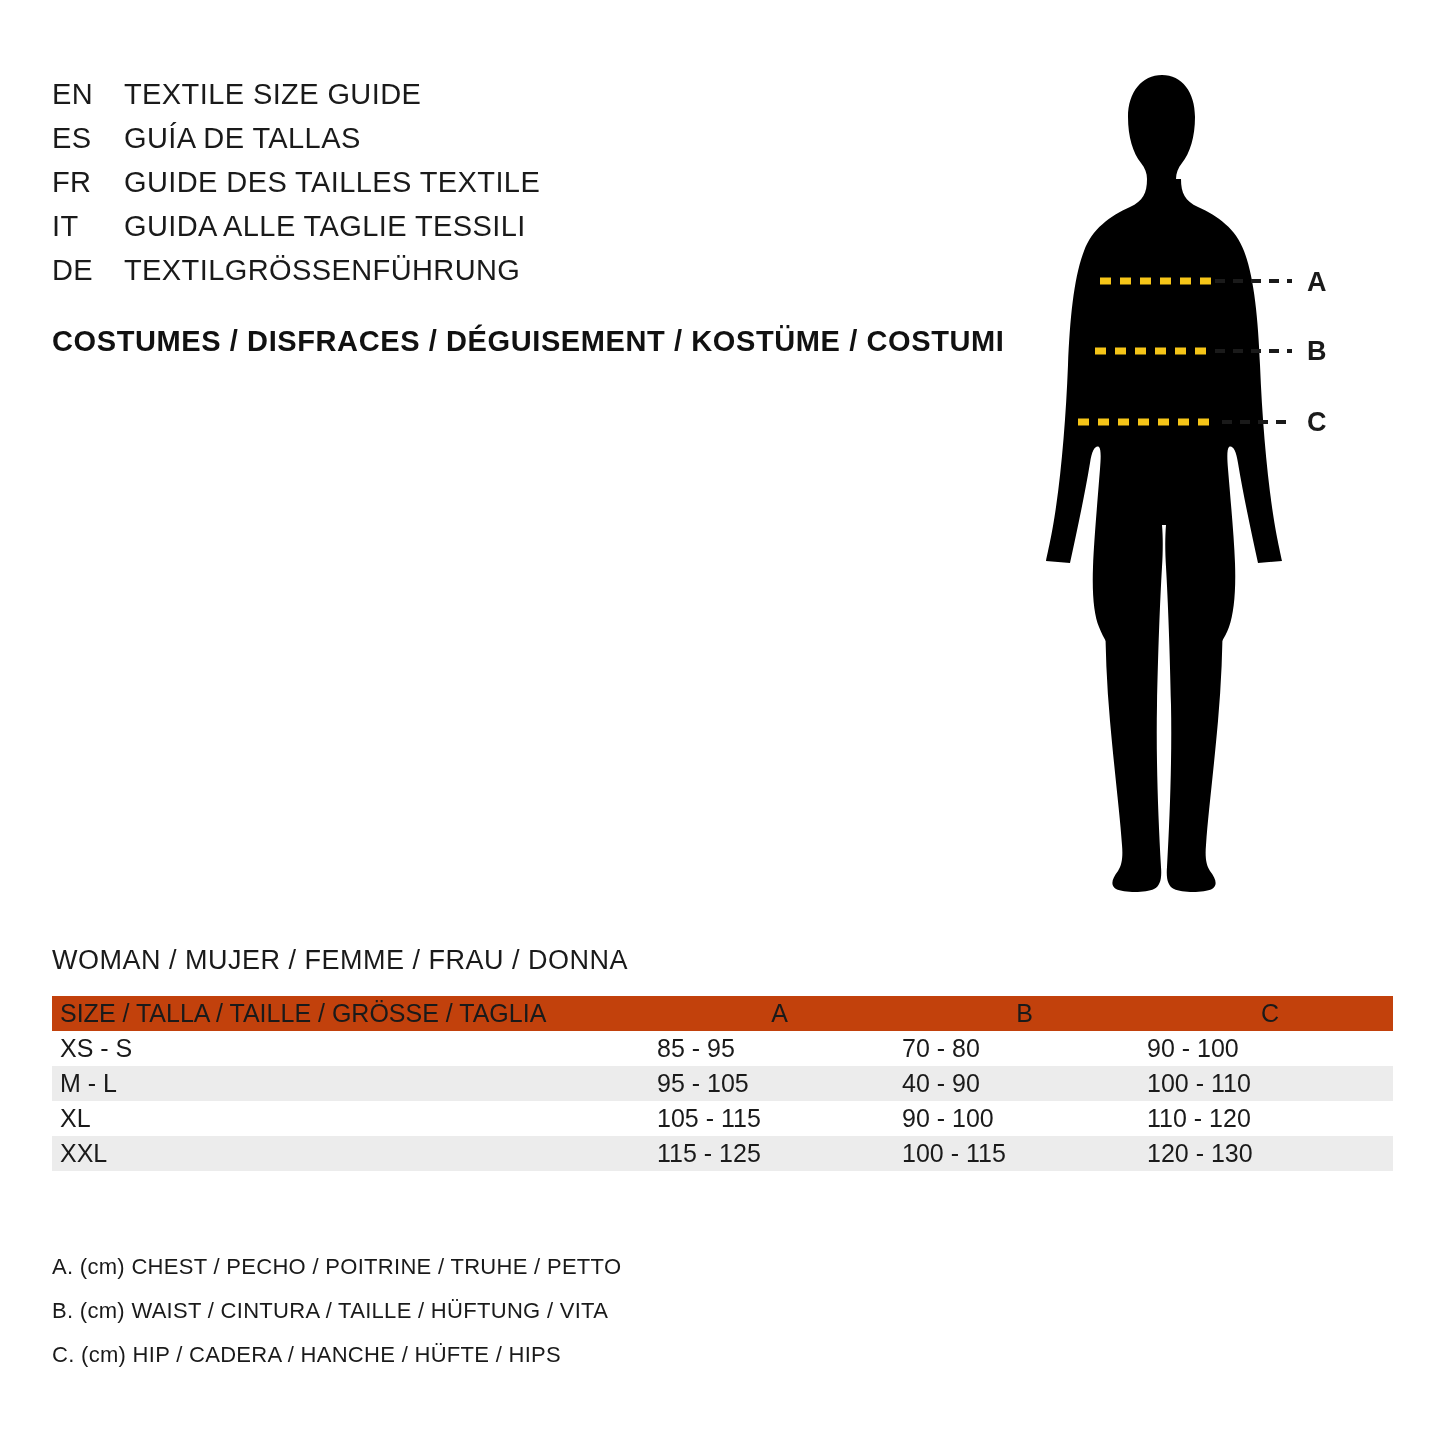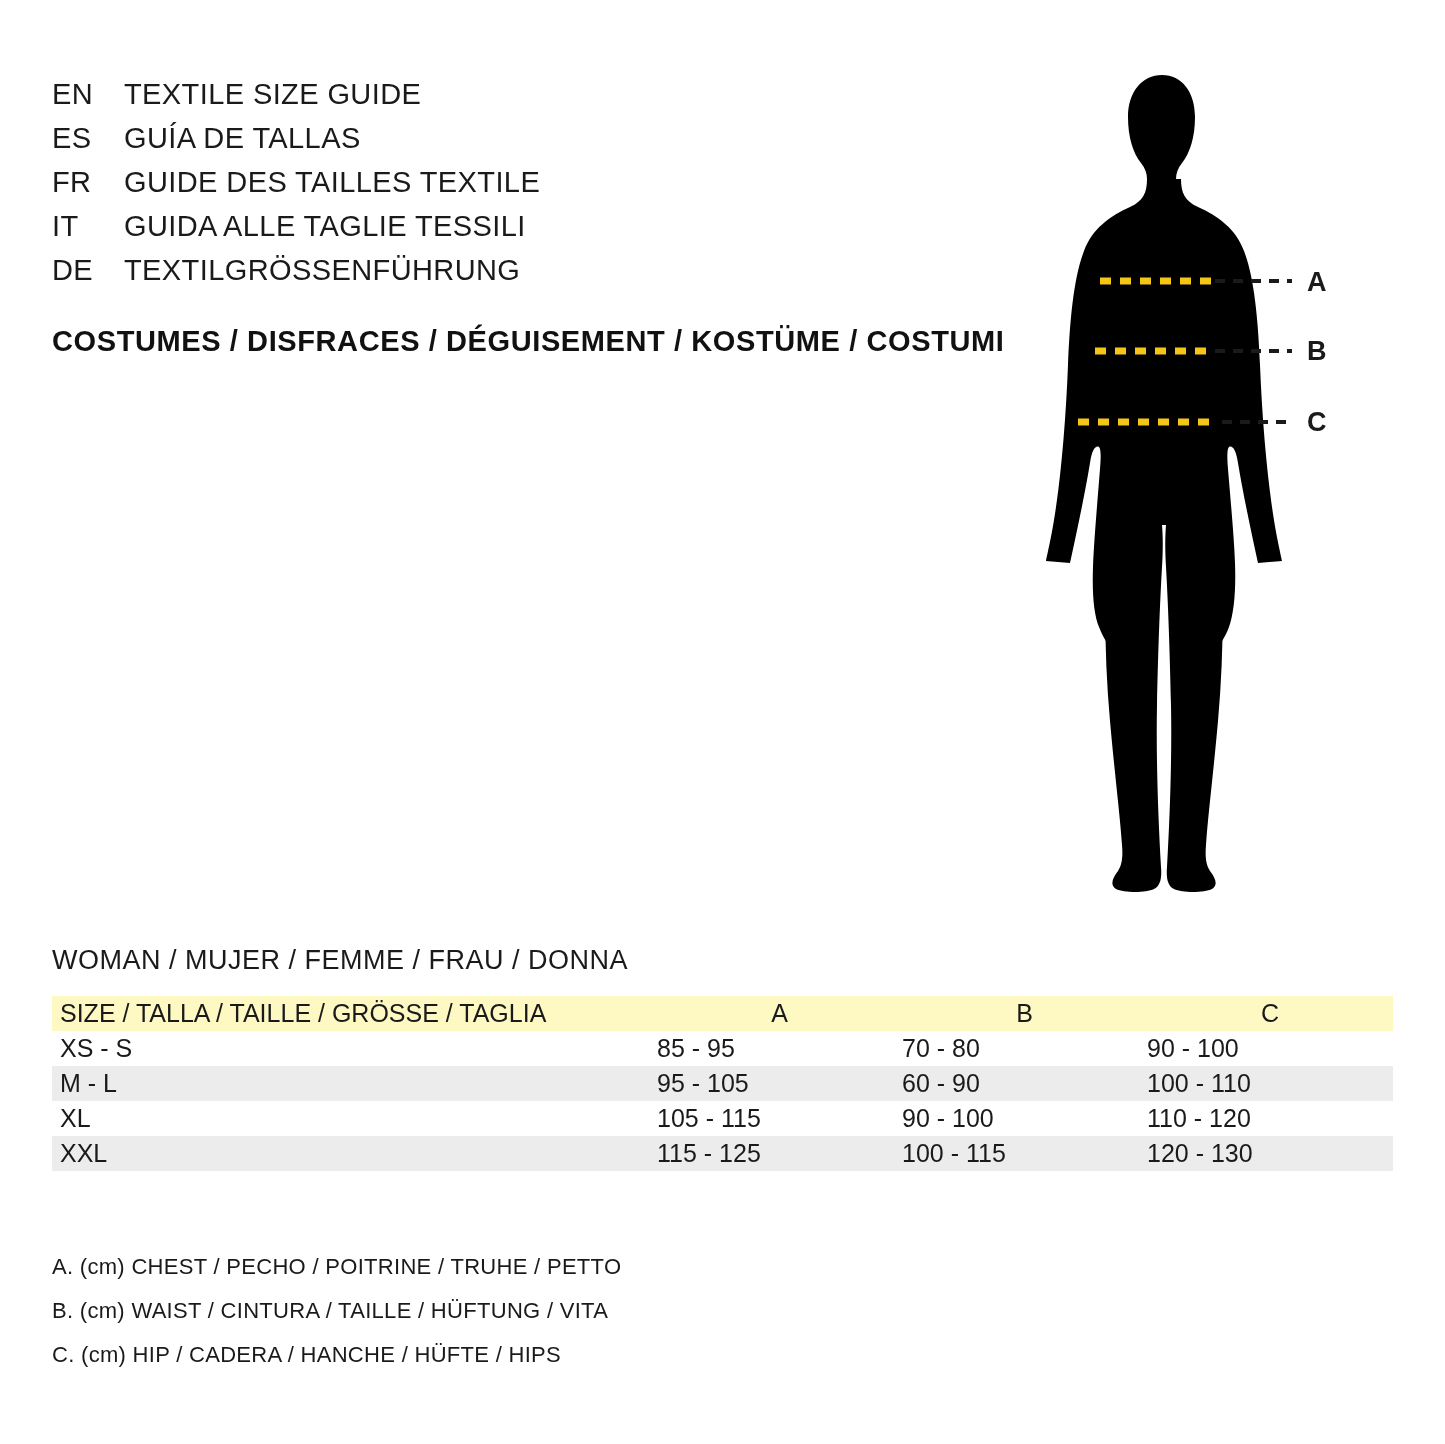--- a/index.html
+++ b/index.html
@@ -92,21 +92,21 @@
     color: #1a1a1a;
   }
   table.size-table th,
   table.size-table td {
     padding: 0;
     height: 35px;
     font-weight: normal;
     line-height: 35px;
   }
   table.size-table thead tr {
-    background: #fef9c3;
+    background: #c2410c;
   }
   table.size-table th.col-label {
     text-align: left;
     padding-left: 8px;
   }
   table.size-table th.col-val {
     text-align: center;
   }
   table.size-table tbody tr:nth-child(odd) {
     background: #ffffff;
@@ -212,21 +212,21 @@
   <tbody>
     <tr>
       <td class="col-label">XS - S</td>
       <td class="col-val">85 - 95</td>
       <td class="col-val">70 - 80</td>
       <td class="col-val">90 - 100</td>
     </tr>
     <tr>
       <td class="col-label">M - L</td>
       <td class="col-val">95 - 105</td>
-      <td class="col-val">60 - 90</td>
+      <td class="col-val">40 - 90</td>
       <td class="col-val">100 - 110</td>
     </tr>
     <tr>
       <td class="col-label">XL</td>
       <td class="col-val">105 - 115</td>
       <td class="col-val">90 - 100</td>
       <td class="col-val">110 - 120</td>
     </tr>
     <tr>
       <td class="col-label">XXL</td>

